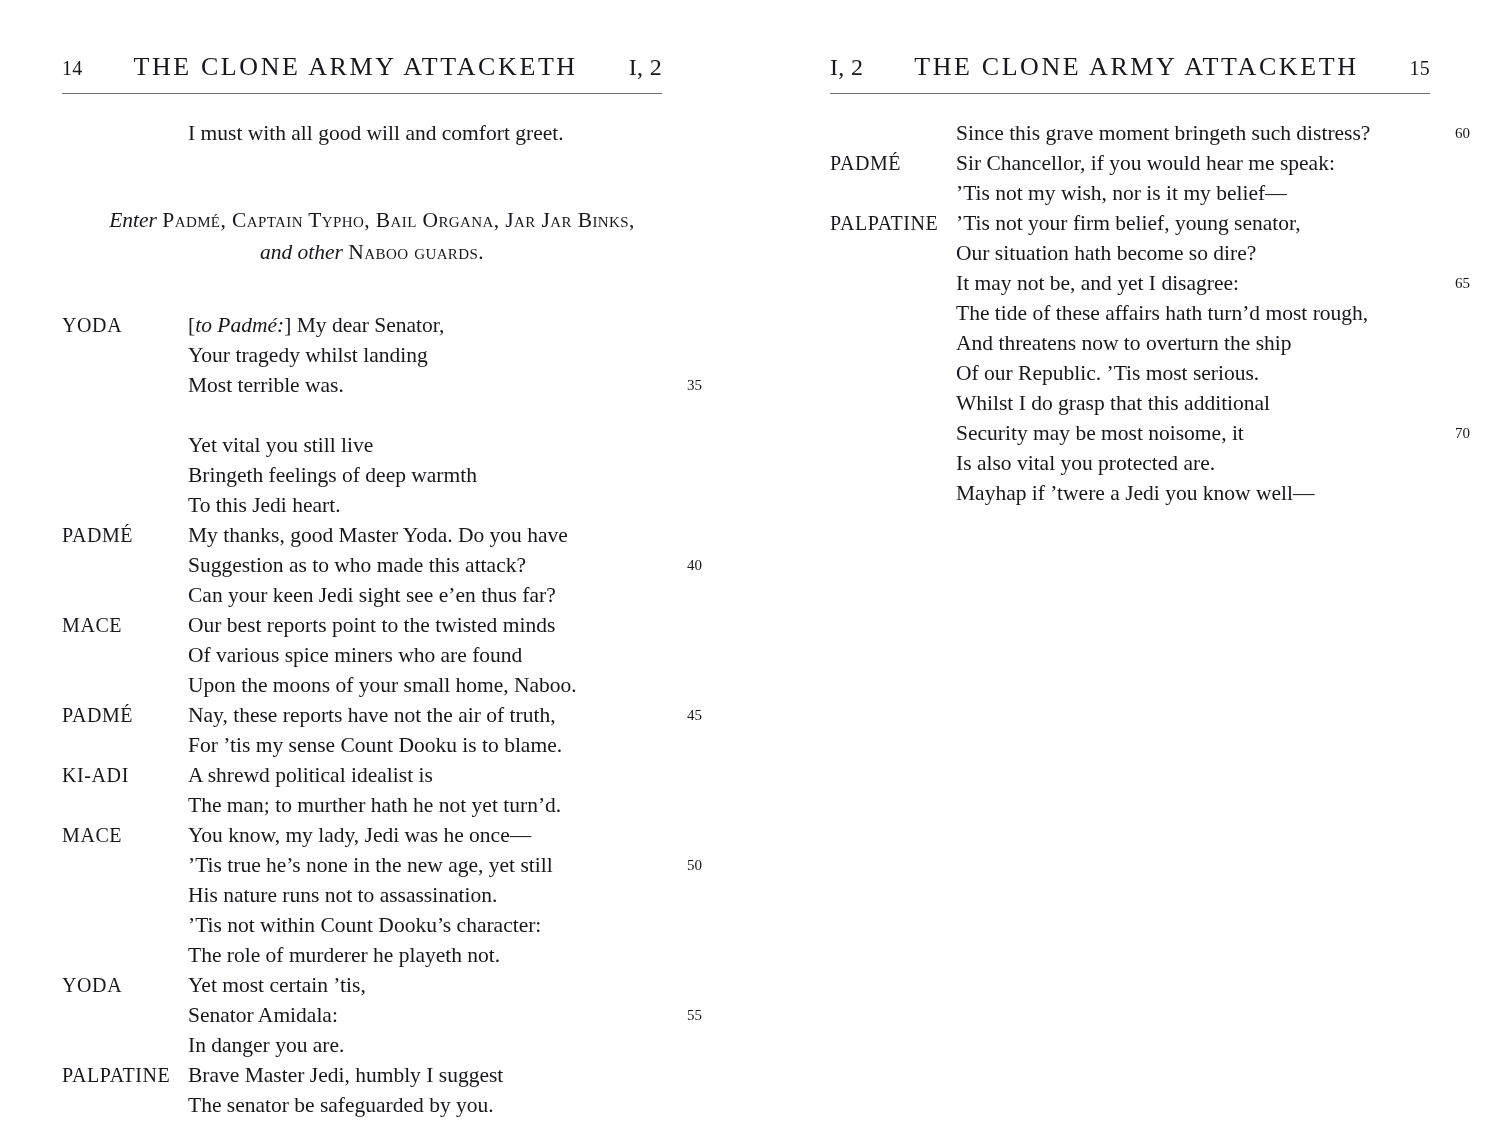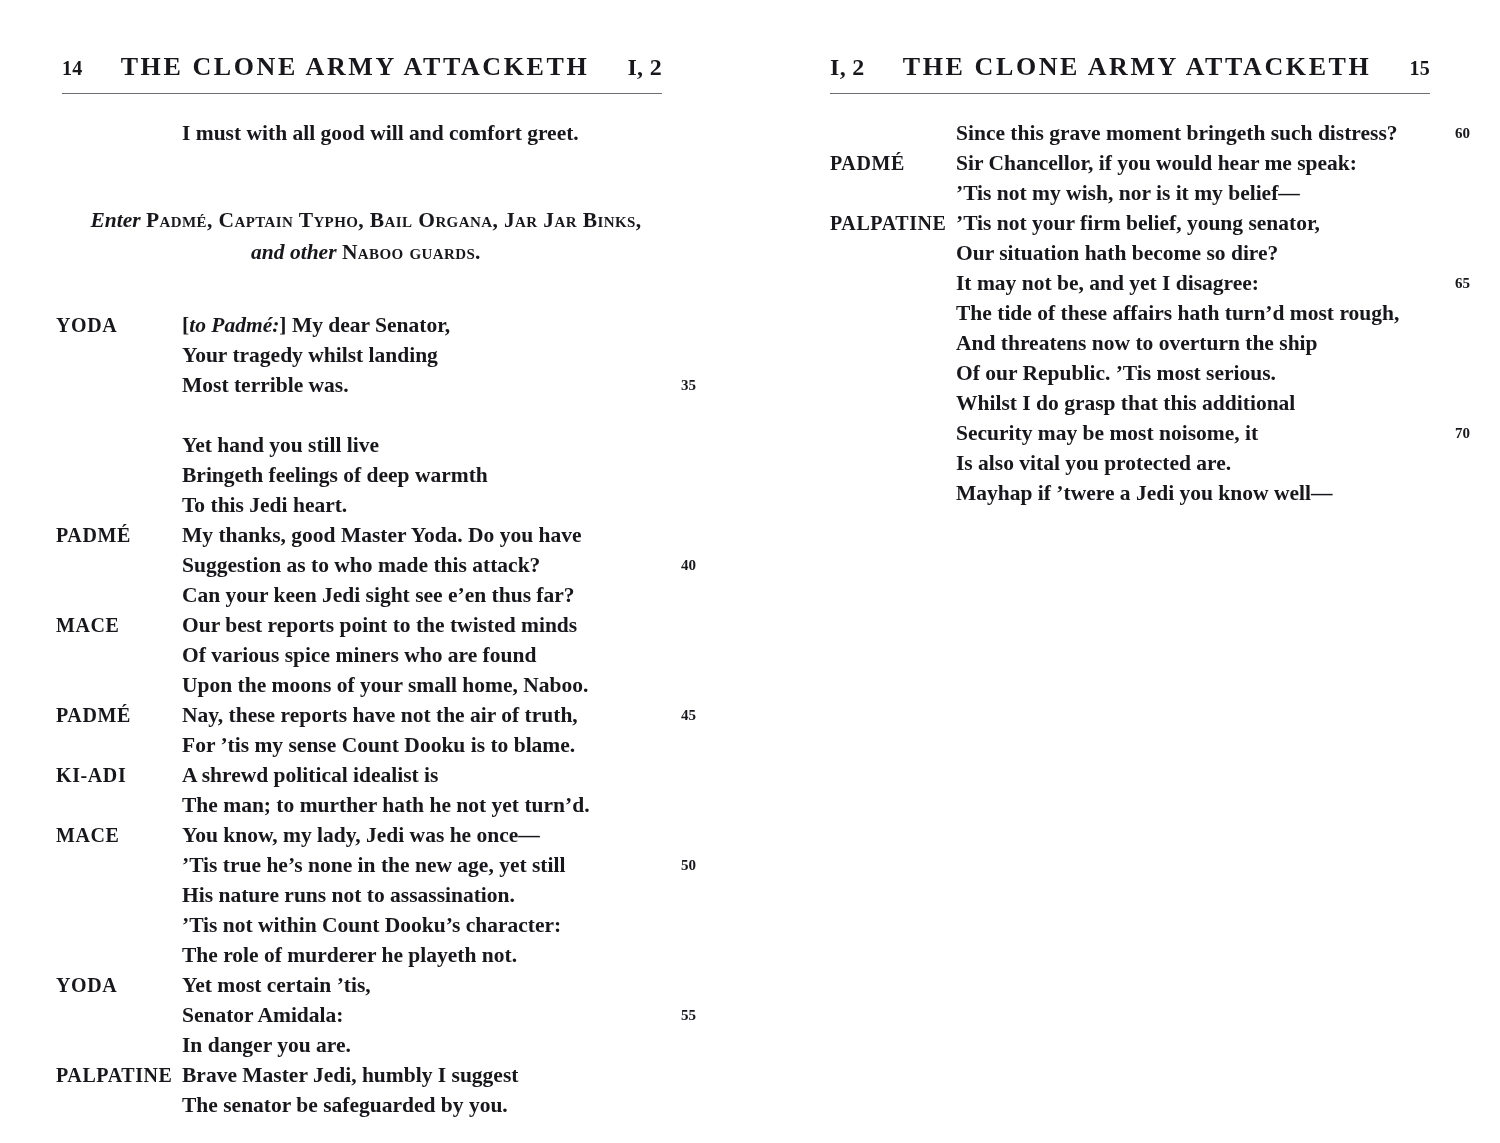--- a/index.html
+++ b/index.html
@@ -13,21 +13,20 @@
     font-family: "Liberation Serif", "DejaVu Serif", serif;
     color: #17171c;
     overflow: hidden;
   }
 
   .spread {
     position: relative;
     width: 1500px;
     height: 1142px;
     display: flex;
-    font-weight: bold;
   }
 
   .page {
     position: relative;
     width: 750px;
     height: 1143px;
     box-sizing: border-box;
   }
 
   
@@ -66,21 +65,21 @@
     top: 93px;
   }
   .page-left .rule  { left: 62px;  width: 600px; }
   .page-right .rule { left: 80px;  width: 600px; }
 
   
   .textblock {
     position: absolute;
     top: 118px;
   }
-  .page-left .textblock  { left: 56px;  width: 620px; }
+  .page-left .textblock  { left: 62px;  width: 620px; }
   .page-right .textblock { left: 80px;  width: 620px; }
 
   .line {
     position: relative;
     height: 30px;
     line-height: 30px;
     font-size: 21.5px;
   }
 
   .speaker {
@@ -172,21 +171,21 @@
           </div>
           <div class="line">
             <span class="verse">Your tragedy whilst landing</span>
           </div>
           <div class="line">
             <span class="verse">Most terrible was.</span>
             <span class="lineno">35</span>
           </div>
           <div class="line"></div>
           <div class="line">
-            <span class="verse">Yet hand you still live</span>
+            <span class="verse">Yet vital you still live</span>
           </div>
           <div class="line">
             <span class="verse">Bringeth feelings of deep warmth</span>
           </div>
           <div class="line">
             <span class="verse">To this Jedi heart.</span>
           </div>
           <div class="line">
             <span class="speaker">PADMÉ</span>
             <span class="verse">My thanks, good Master Yoda. Do you have</span>

